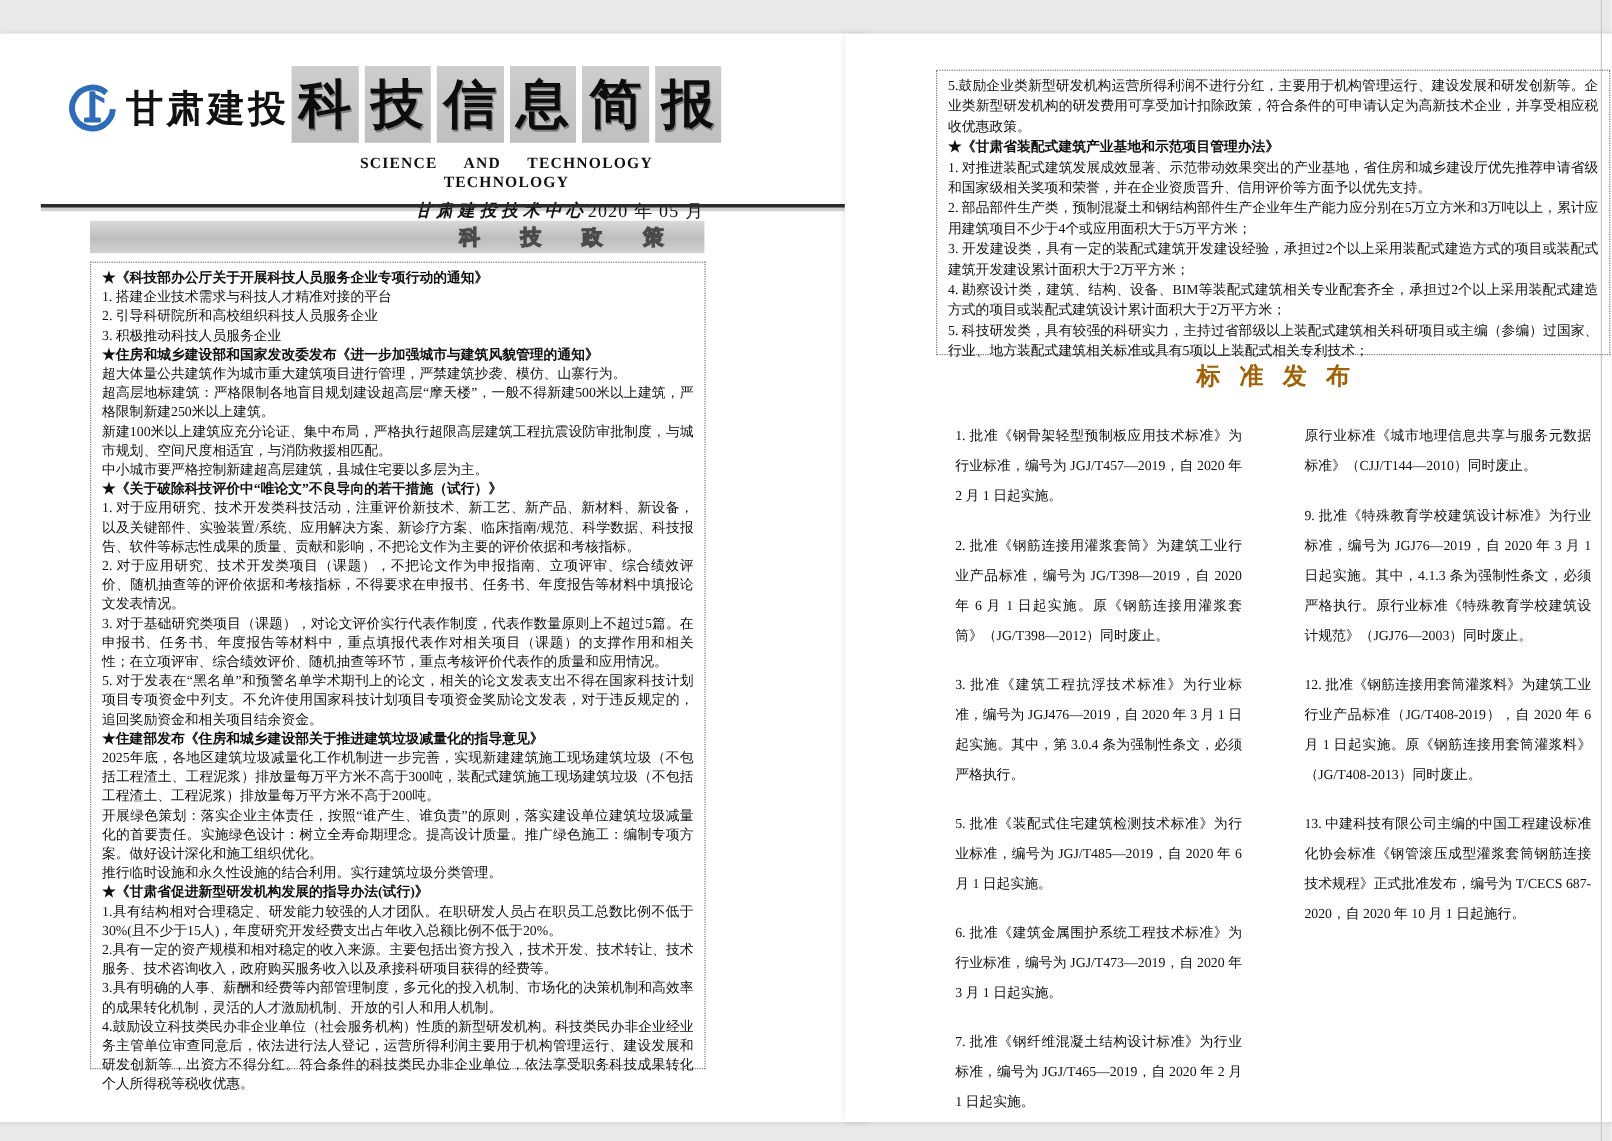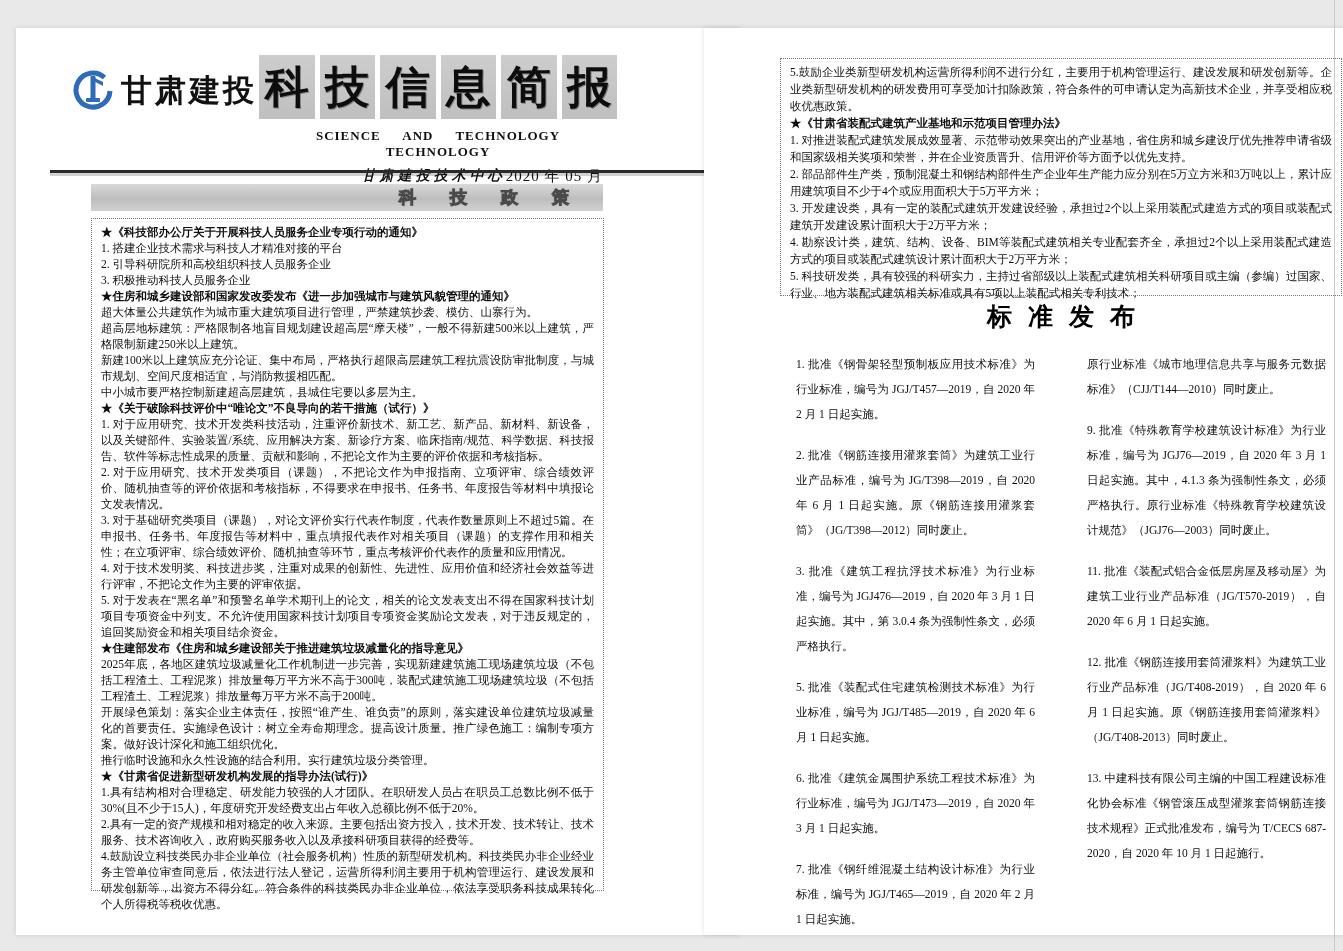--- a/index.html
+++ b/index.html
@@ -4,21 +4,21 @@
 <style>
   html,body{margin:0;padding:0;}
   body{
     width:1343px;height:951px;overflow:hidden;position:relative;
     background:#e9e9e9;
     font-family:"Liberation Serif","DejaVu Serif",serif;
     color:#151515;
   }
   .sheet-edge{position:absolute;top:0;bottom:0;width:1px;background:#c9c9c9;}
   .page{position:absolute;top:28px;height:907px;background:#ffffff;box-shadow:0 0 5px rgba(0,0,0,.12);}
-  .page-left{left:16px;width:724px;}
+  .page-left{left:0;width:724px;}
   .page-right{left:704px;width:650px;}
 
   
   .logo{position:absolute;left:56px;top:42px;display:flex;align-items:center;gap:7px;}
   .logo svg{display:block;}
   .logo-text{font-family:"Liberation Sans","DejaVu Sans",sans-serif;font-weight:bold;font-size:31px;letter-spacing:3px;color:#111;}
   .masthead{position:absolute;left:243px;top:27px;width:358px;}
   .masthead-tiles{display:flex;gap:5px;}
   .masthead-tiles .tile{
     flex:1;height:64px;background:linear-gradient(#cdcdcd,#bfbfbf);
@@ -55,21 +55,21 @@
   }
   .policy-box p{margin:0;}
   .policy-box p.bold{font-weight:bold;}
   .box-left{left:75px;top:190px;width:513px;height:673px;}
   .box-right{left:76px;top:30px;width:562px;height:238px;line-height:17px;}
 
   
   .standards-title{
     position:absolute;left:76px;top:272px;width:562px;text-align:center;
     font-family:"Liberation Sans","DejaVu Sans",sans-serif;
-    font-size:25px;font-weight:bold;letter-spacing:16px;text-indent:16px;color:#000000;
+    font-size:20px;font-weight:bold;letter-spacing:16px;text-indent:16px;color:#a16207;
   }
   .standards-cols{
     position:absolute;left:76px;top:308px;width:562px;display:flex;gap:20px;
     font-size:11.5px;line-height:25px;text-align:justify;color:#101010;
   }
   .standards-col{flex:1;min-width:0;}
   .standards-col p{margin:16px;}
 </style>
 </head>
 <body>
@@ -121,29 +121,29 @@
       <p>3. 积极推动科技人员服务企业</p>
       <p class="bold">★住房和城乡建设部和国家发改委发布《进一步加强城市与建筑风貌管理的通知》</p>
       <p>超大体量公共建筑作为城市重大建筑项目进行管理，严禁建筑抄袭、模仿、山寨行为。</p>
       <p>超高层地标建筑：严格限制各地盲目规划建设超高层“摩天楼”，一般不得新建500米以上建筑，严格限制新建250米以上建筑。</p>
       <p>新建100米以上建筑应充分论证、集中布局，严格执行超限高层建筑工程抗震设防审批制度，与城市规划、空间尺度相适宜，与消防救援相匹配。</p>
       <p>中小城市要严格控制新建超高层建筑，县城住宅要以多层为主。</p>
       <p class="bold">★《关于破除科技评价中“唯论文”不良导向的若干措施（试行）》</p>
       <p>1. 对于应用研究、技术开发类科技活动，注重评价新技术、新工艺、新产品、新材料、新设备，以及关键部件、实验装置/系统、应用解决方案、新诊疗方案、临床指南/规范、科学数据、科技报告、软件等标志性成果的质量、贡献和影响，不把论文作为主要的评价依据和考核指标。</p>
       <p>2. 对于应用研究、技术开发类项目（课题），不把论文作为申报指南、立项评审、综合绩效评价、随机抽查等的评价依据和考核指标，不得要求在申报书、任务书、年度报告等材料中填报论文发表情况。</p>
       <p>3. 对于基础研究类项目（课题），对论文评价实行代表作制度，代表作数量原则上不超过5篇。在申报书、任务书、年度报告等材料中，重点填报代表作对相关项目（课题）的支撑作用和相关性；在立项评审、综合绩效评价、随机抽查等环节，重点考核评价代表作的质量和应用情况。</p>
-      <p>4. 对于技术发明奖、科技进步奖，注重对成果的创新性、先进性、应用价值和经济社会效益等进行评审，不把论文作为主要的评审依据。</p>
       <p>5. 对于发表在“黑名单”和预警名单学术期刊上的论文，相关的论文发表支出不得在国家科技计划项目专项资金中列支。不允许使用国家科技计划项目专项资金奖励论文发表，对于违反规定的，追回奖励资金和相关项目结余资金。</p>
       <p class="bold">★住建部发布《住房和城乡建设部关于推进建筑垃圾减量化的指导意见》</p>
       <p>2025年底，各地区建筑垃圾减量化工作机制进一步完善，实现新建建筑施工现场建筑垃圾（不包括工程渣土、工程泥浆）排放量每万平方米不高于300吨，装配式建筑施工现场建筑垃圾（不包括工程渣土、工程泥浆）排放量每万平方米不高于200吨。</p>
       <p>开展绿色策划：落实企业主体责任，按照“谁产生、谁负责”的原则，落实建设单位建筑垃圾减量化的首要责任。实施绿色设计：树立全寿命期理念。提高设计质量。推广绿色施工：编制专项方案。做好设计深化和施工组织优化。</p>
       <p>推行临时设施和永久性设施的结合利用。实行建筑垃圾分类管理。</p>
       <p class="bold">★《甘肃省促进新型研发机构发展的指导办法(试行)》</p>
       <p>1.具有结构相对合理稳定、研发能力较强的人才团队。在职研发人员占在职员工总数比例不低于30%(且不少于15人)，年度研究开发经费支出占年收入总额比例不低于20%。</p>
       <p>2.具有一定的资产规模和相对稳定的收入来源。主要包括出资方投入，技术开发、技术转让、技术服务、技术咨询收入，政府购买服务收入以及承接科研项目获得的经费等。</p>
+      <p>3.具有明确的人事、薪酬和经费等内部管理制度，多元化的投入机制、市场化的决策机制和高效率的成果转化机制，灵活的人才激励机制、开放的引人和用人机制。</p>
       <p>4.鼓励设立科技类民办非企业单位（社会服务机构）性质的新型研发机构。科技类民办非企业经业务主管单位审查同意后，依法进行法人登记，运营所得利润主要用于机构管理运行、建设发展和研发创新等，出资方不得分红。符合条件的科技类民办非企业单位，依法享受职务科技成果转化个人所得税等税收优惠。</p>
     </div>
 </div>
 
 <div class="page page-right">
 
   <div class="policy-box box-right">
       <p>5.鼓励企业类新型研发机构运营所得利润不进行分红，主要用于机构管理运行、建设发展和研发创新等。企业类新型研发机构的研发费用可享受加计扣除政策，符合条件的可申请认定为高新技术企业，并享受相应税收优惠政策。</p>
       <p class="bold">★《甘肃省装配式建筑产业基地和示范项目管理办法》</p>
       <p>1. 对推进装配式建筑发展成效显著、示范带动效果突出的产业基地，省住房和城乡建设厅优先推荐申请省级和国家级相关奖项和荣誉，并在企业资质晋升、信用评价等方面予以优先支持。</p>
@@ -161,20 +161,19 @@
         <p>2. 批准《钢筋连接用灌浆套筒》为建筑工业行业产品标准，编号为 JG/T398—2019，自 2020 年 6 月 1 日起实施。原《钢筋连接用灌浆套筒》（JG/T398—2012）同时废止。</p>
         <p>3. 批准《建筑工程抗浮技术标准》为行业标准，编号为 JGJ476—2019，自 2020 年 3 月 1 日起实施。其中，第 3.0.4 条为强制性条文，必须严格执行。</p>
         <p>5. 批准《装配式住宅建筑检测技术标准》为行业标准，编号为 JGJ/T485—2019，自 2020 年 6 月 1 日起实施。</p>
         <p>6. 批准《建筑金属围护系统工程技术标准》为行业标准，编号为 JGJ/T473—2019，自 2020 年 3 月 1 日起实施。</p>
         <p>7. 批准《钢纤维混凝土结构设计标准》为行业标准，编号为 JGJ/T465—2019，自 2020 年 2 月 1 日起实施。</p>
         <p>8. 批准《城市地理空间信息元数据标准》为行业标准，编号为 CJJ/T144—2019，自 2020 年 6 月 1 日起实施。</p>
       </div>
     <div class="standards-col">
         <p>原行业标准《城市地理信息共享与服务元数据标准》（CJJ/T144—2010）同时废止。</p>
         <p>9. 批准《特殊教育学校建筑设计标准》为行业标准，编号为 JGJ76—2019，自 2020 年 3 月 1 日起实施。其中，4.1.3 条为强制性条文，必须严格执行。原行业标准《特殊教育学校建筑设计规范》（JGJ76—2003）同时废止。</p>
-        <p>11. 批准《装配式铝合金低层房屋及移动屋》为建筑工业行业产品标准（JG/T570-2019），自 2020 年 6 月 1 日起实施。</p>
         <p>12. 批准《钢筋连接用套筒灌浆料》为建筑工业行业产品标准（JG/T408-2019），自 2020 年 6 月 1 日起实施。原《钢筋连接用套筒灌浆料》（JG/T408-2013）同时废止。</p>
         <p>13. 中建科技有限公司主编的中国工程建设标准化协会标准《钢管滚压成型灌浆套筒钢筋连接技术规程》正式批准发布，编号为 T/CECS 687-2020，自 2020 年 10 月 1 日起施行。</p>
       </div>
   </div>
 </div>
 
 <div class="sheet-edge" style="left:1334px;"></div>
 
 </body></html>

